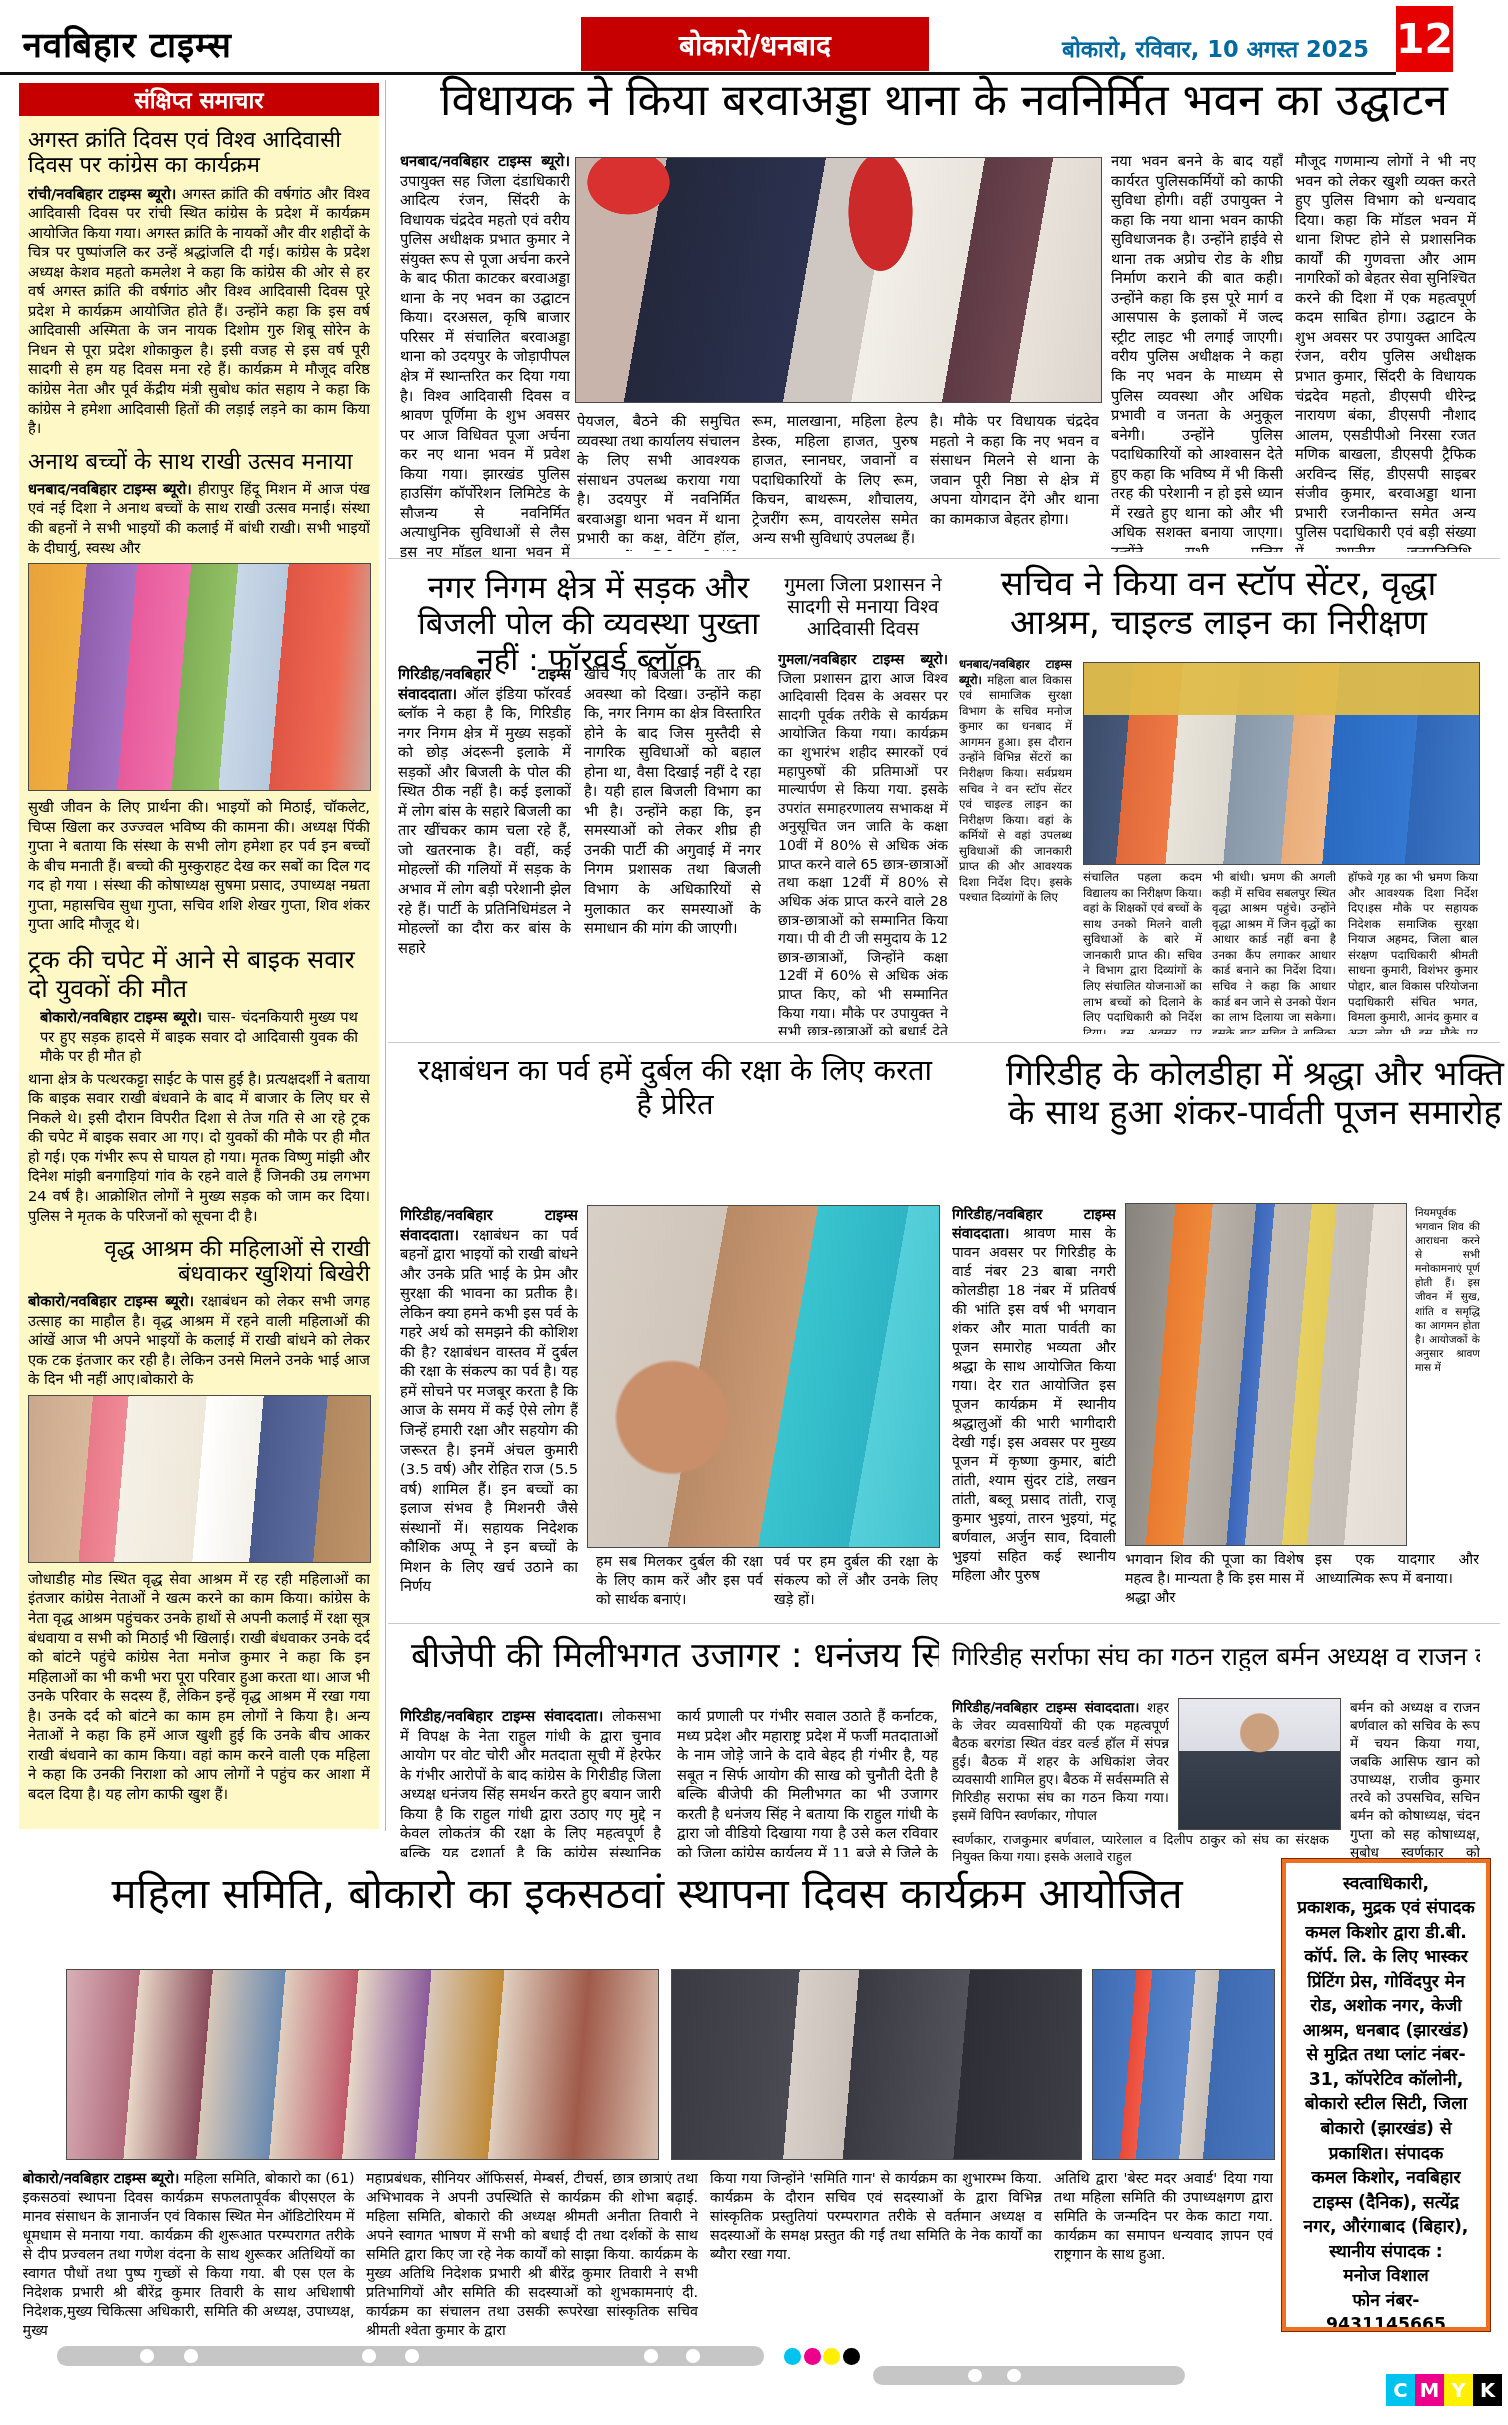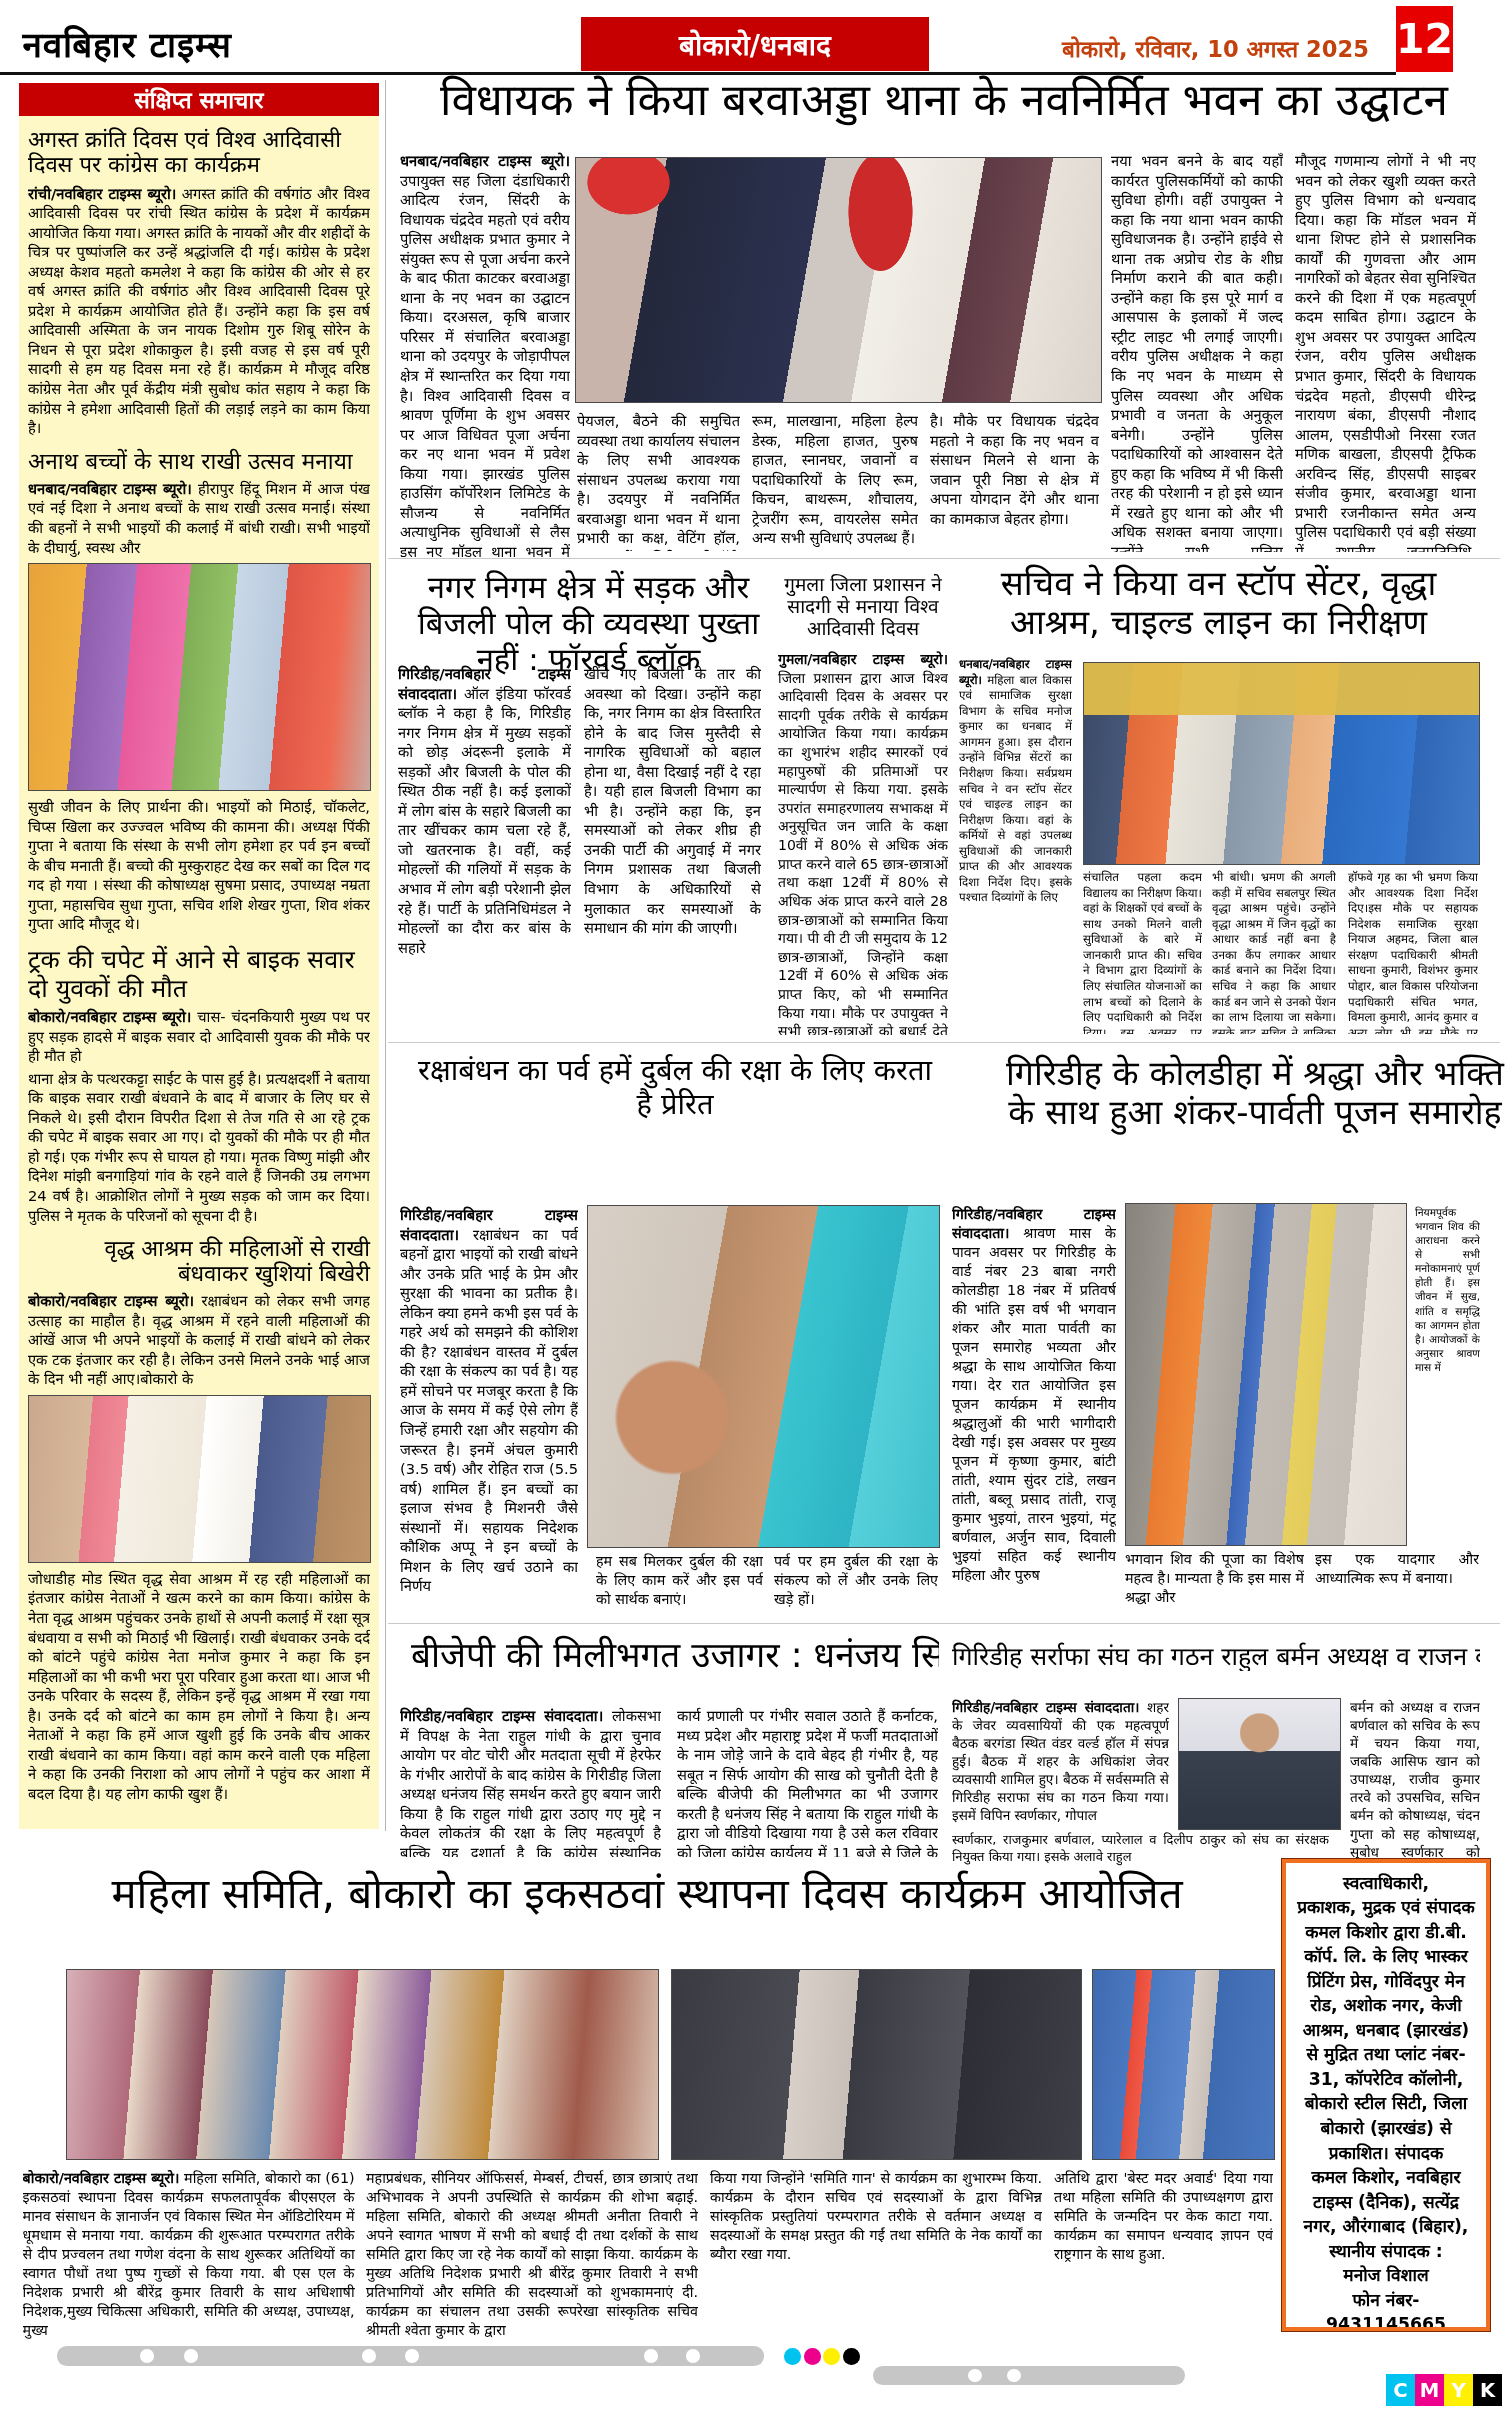--- a/index.html
+++ b/index.html
@@ -42,42 +42,42 @@
   .ph-b2{background:linear-gradient(95deg,#3a3a42 0%,#4a4a52 30%,#d8d0c8 30%,#c8c0b8 44%,#3a3a42 44%,#52525a 70%,#2e2e36 70%,#3e3e46 100%);}
   .ph-b3{background:linear-gradient(95deg,#3e6ab0 0%,#4a78c0 22%,#e84a3a 22%,#f05a46 30%,#4a78c0 30%,#5a86cc 52%,#d8d0c8 52%,#c8c0b8 64%,#3e6ab0 64%,#4a78c0 100%);}
 </style>
 </head>
 <body>
 
 <div class="page">
 
   <div class="abs" style="left:22.6px;top:19.6px;font-size:35px;font-weight:bold;letter-spacing:0.8px;">नवबिहार टाइम्स</div>
   <div class="abs redbox" style="left:581px;top:16.6px;width:348px;height:54px;font-size:28px;">बोकारो/धनबाद</div>
-  <div class="abs" style="left:1062px;top:33px;font-size:22.6px;font-weight:bold;color:#c2410c;">बोकारो, रविवार, 10 अगस्त 2025</div>
+  <div class="abs" style="left:1062px;top:33px;font-size:22.6px;font-weight:bold;color:#0369a1;">बोकारो, रविवार, 10 अगस्त 2025</div>
   <div class="abs redbox" style="left:1396px;top:6px;width:57px;height:66px;font-size:41px;background:#e60000;">12</div>
   <div class="abs" style="left:0;top:72px;width:1396px;height:3px;background:#111;"></div>
 
   <div class="abs redbox" style="left:19px;top:83px;width:360px;height:33px;font-size:22.6px;">संक्षिप्त समाचार</div>
   <div class="abs" style="left:19px;top:116px;width:360px;height:1713px;background:#fdf8c6;padding:7.5px 9px;box-sizing:border-box;overflow:hidden;">
 
     <div>
       <div class="head" style="font-size:22px;margin:3px 0 6px;">अगस्त क्रांति दिवस एवं विश्व आदिवासी दिवस पर कांग्रेस का कार्यक्रम</div>
       <p class="bodytxt just" style="font-size:14.7px;margin:0;"><b class="dl">रांची/नवबिहार टाइम्स ब्यूरो।</b> <span>अगस्त क्रांति की वर्षगांठ और विश्व आदिवासी दिवस पर रांची स्थित कांग्रेस के प्रदेश में कार्यक्रम आयोजित किया गया। अगस्त क्रांति के नायकों और वीर शहीदों के चित्र पर पुष्पांजलि कर उन्हें श्रद्धांजलि दी गई। कांग्रेस के प्रदेश अध्यक्ष केशव महतो कमलेश ने कहा कि कांग्रेस की ओर से हर वर्ष अगस्त क्रांति की वर्षगांठ और विश्व आदिवासी दिवस पूरे प्रदेश मे कार्यक्रम आयोजित होते हैं। उन्होंने कहा कि इस वर्ष आदिवासी अस्मिता के जन नायक दिशोम गुरु शिबू सोरेन के निधन से पूरा प्रदेश शोकाकुल है। इसी वजह से इस वर्ष पूरी सादगी से हम यह दिवस मना रहे हैं। कार्यक्रम मे मौजूद वरिष्ठ कांग्रेस नेता और पूर्व केंद्रीय मंत्री सुबोध कांत सहाय ने कहा कि कांग्रेस ने हमेशा आदिवासी हितों की लड़ाई लड़ने का काम किया है।</span></p>
     </div>
 
     <div>
       <div class="head" style="font-size:22.6px;margin:10.6px 0 4.5px;">अनाथ बच्चों के साथ राखी उत्सव मनाया</div>
       <p class="bodytxt just" style="font-size:14.7px;margin:0 0 6px;"><b class="dl">धनबाद/नवबिहार टाइम्स ब्यूरो।</b> <span>हीरापुर हिंदू मिशन में आज पंख एवं नई दिशा ने अनाथ बच्चों के साथ राखी उत्सव मनाई। संस्था की बहनों ने सभी भाइयों की कलाई में बांधी राखी। सभी भाइयों के दीघार्यु, स्वस्थ और</span></p>
       <div class="photo ph-rakhi1" style="width:341px;height:226px;"></div>
       <p class="bodytxt just" style="font-size:14.7px;margin:6px 0 0;"><span>सुखी जीवन के लिए प्रार्थना की। भाइयों को मिठाई, चॉकलेट, चिप्स खिला कर उज्ज्वल भविष्य की कामना की। अध्यक्ष पिंकी गुप्ता ने बताया कि संस्था के सभी लोग हमेशा हर पर्व इन बच्चों के बीच मनाती हैं। बच्चो की मुस्कुराहट देख कर सबों का दिल गद गद हो गया । संस्था की कोषाध्यक्ष सुषमा प्रसाद, उपाध्यक्ष नम्रता गुप्ता, महासचिव सुधा गुप्ता, सचिव शशि शेखर गुप्ता, शिव शंकर गुप्ता आदि मौजूद थे।</span></p>
     </div>
 
     <div>
       <div class="head" style="font-size:25px;margin:10.6px 0 4.5px;">ट्रक की चपेट में आने से बाइक सवार दो युवकों की मौत</div>
-      <p class="bodytxt just" style="font-size:14.7px;margin:0 0 3px;"><b class="dl">बोकारो/नवबिहार टाइम्स ब्यूरो।</b> <span>चास- चंदनकियारी मुख्य पथ पर हुए सड़क हादसे में बाइक सवार दो आदिवासी युवक की मौके पर ही मौत हो</span></p>
+      <p class="bodytxt just" style="font-size:14.7px;margin:0 12px 3px;"><b class="dl">बोकारो/नवबिहार टाइम्स ब्यूरो।</b> <span>चास- चंदनकियारी मुख्य पथ पर हुए सड़क हादसे में बाइक सवार दो आदिवासी युवक की मौके पर ही मौत हो</span></p>
       <p class="bodytxt just" style="font-size:14.7px;margin:3px 0 0;">थाना क्षेत्र के पत्थरकट्टा साईट के पास हुई है। प्रत्यक्षदर्शी ने बताया कि बाइक सवार राखी बंधवाने के बाद में बाजार के लिए घर से निकले थे। इसी दौरान विपरीत दिशा से तेज गति से आ रहे ट्रक की चपेट में बाइक सवार आ गए। दो युवकों की मौके पर ही मौत हो गई। एक गंभीर रूप से घायल हो गया। मृतक विष्णु मांझी और दिनेश मांझी बनगाड़ियां गांव के रहने वाले हैं जिनकी उम्र लगभग 24 वर्ष है। आक्रोशित लोगों ने मुख्य सड़क को जाम कर दिया। पुलिस ने मृतक के परिजनों को सूचना दी है।</p>
     </div>
 
     <div>
       <div class="head" style="font-size:22px;margin:10.6px 0 4.5px;text-align:right;">वृद्ध आश्रम की महिलाओं से राखी बंधवाकर खुशियां बिखेरी</div>
       <p class="bodytxt just" style="font-size:14.7px;margin:0 0 6px;"><b class="dl">बोकारो/नवबिहार टाइम्स ब्यूरो।</b> <span>रक्षाबंधन को लेकर सभी जगह उत्साह का माहौल है।  वृद्ध आश्रम में रहने वाली महिलाओं की आंखें आज भी अपने भाइयों के कलाई में राखी बांधने को लेकर एक टक इंतजार कर रही है। लेकिन उनसे मिलने उनके भाई आज के दिन भी नहीं आए।बोकारो के</span></p>
       <div class="photo ph-oldage" style="width:341px;height:166px;"></div>
       <p class="bodytxt just" style="font-size:14.7px;margin:6px 0 0;">जोधाडीह मोड स्थित वृद्ध सेवा आश्रम में रह रही महिलाओं का इंतजार कांग्रेस नेताओं ने खत्म करने का काम किया। कांग्रेस के नेता वृद्ध आश्रम पहुंचकर उनके हाथों से अपनी कलाई में रक्षा सूत्र बंधवाया व सभी को मिठाई भी खिलाई। राखी बंधवाकर उनके दर्द को बांटने पहुंचे कांग्रेस नेता मनोज कुमार ने कहा कि इन महिलाओं का भी कभी भरा पूरा परिवार हुआ करता था। आज भी उनके परिवार के सदस्य हैं, लेकिन इन्हें वृद्ध आश्रम में रखा गया है। उनके दर्द को बांटने का काम हम लोगों ने किया है। अन्य नेताओं ने कहा कि हमें आज खुशी हुई कि उनके बीच  आकर राखी बंधवाने का काम किया। वहां काम करने वाली एक महिला ने कहा कि उनकी निराशा को आप लोगों ने पहुंच कर आशा में बदल दिया है। यह लोग काफी खुश हैं।</p>
     </div>
 

